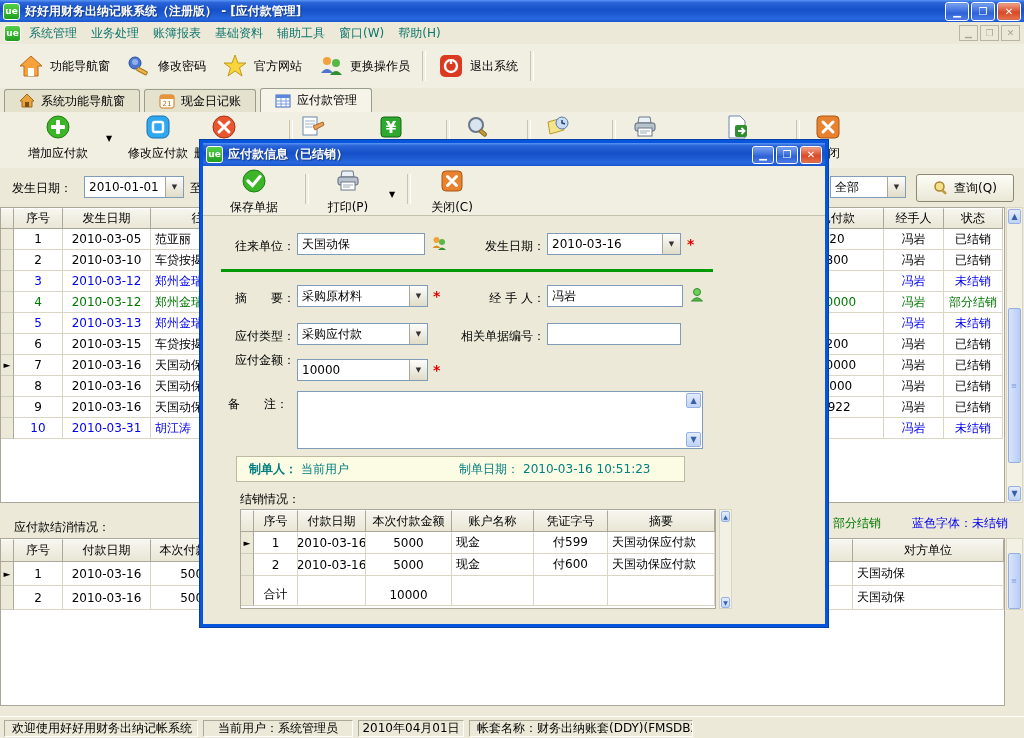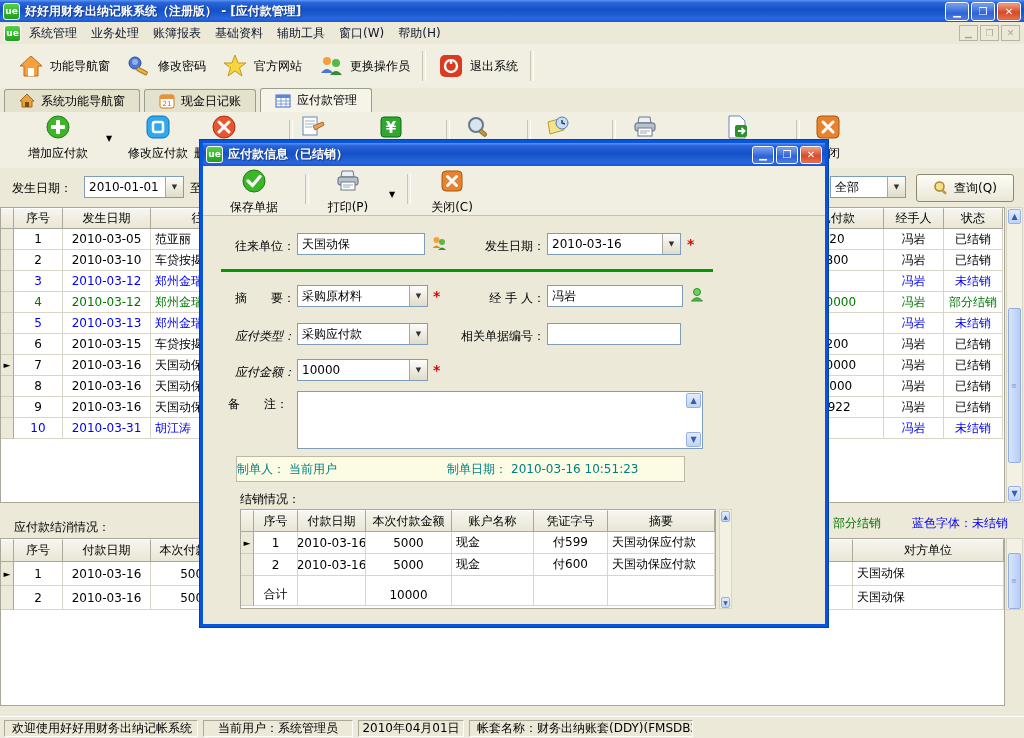--- a/index.html
+++ b/index.html
@@ -13,21 +13,21 @@
   .titletext{color:#fff;font-weight:bold;margin-left:5px;text-shadow:1px 1px 1px #1a3a7a;white-space:nowrap;}
   .winbtn{width:22px;height:17px;border:1px solid #fff;border-radius:3px;color:#fff;font-weight:bold;
     font-size:10px;display:flex;align-items:center;justify-content:center;
     background:linear-gradient(180deg,#7AA4F0,#2E62D8 60%,#4E7EE8);box-shadow:inset 0 0 1px #1a3a8a;}
   .winbtn.red{background:linear-gradient(180deg,#F2A58C,#D84A28 55%,#E8744E);}
   .applogo{width:15px;height:15px;border-radius:3px;background:linear-gradient(180deg,#56D049,#1F9E1F);
     border:1px solid #fff;display:flex;align-items:center;justify-content:center;
     color:#fff;font-weight:bold;font-size:9px;line-height:1;}
   
   .menubar{left:0;top:22px;width:1024px;height:22px;background:#ECE9D8;display:flex;align-items:center;}
-  .menuitem{color:#0f172a;margin-right:14px;white-space:nowrap;}
+  .menuitem{color:#0f766e;margin-right:14px;white-space:nowrap;}
   .mdibtn{width:17px;height:14px;border:1px solid #B8B4A2;background:#ECE9D8;color:#A8A494;
     font-size:9px;display:flex;align-items:center;justify-content:center;margin-left:2px;}
   
   .toolbar1{left:0;top:44px;width:1024px;height:44px;background:#F1EFE2;
     border-bottom:1px solid #C5C2AE;display:flex;align-items:center;}
   .tb1btn{display:flex;align-items:center;gap:6px;padding:4px 8px;cursor:default;white-space:nowrap;}
   .tbsep{width:2px;height:30px;border-left:1px solid #C9C5B2;border-right:1px solid #fff;margin:0 4px;}
   .tabbar{left:0;top:88px;width:1024px;height:24px;background:#ECE9D8;display:flex;align-items:flex-end;}
   .tab{height:22px;display:flex;align-items:center;gap:6px;padding:0 14px;
     border:1px solid #999E8F;border-bottom:none;background:#E4E1CD;border-radius:3px 3px 0 0;margin-left:4px;white-space:nowrap;}
@@ -515,46 +515,46 @@
     <span class="abs req" style="left:230px;top:145px;">*</span>
     <span class="lbl-r" style="left:262px;top:147px;width:80px;">经 手 人：</span>
     <div class="abs field" style="left:344px;top:142px;width:136px;height:22px;">
       <span>冯岩</span>
     </div>
     <svg class="abs icon16" style="left:486px;top:144px;" viewBox="0 0 16 16">
         <circle cx="8" cy="5" r="3.5" fill="#6FD055" stroke="#2F8F2F"></circle>
         <path d="M2.5 14 Q8 7.5 13.5 14 Z" fill="#57B847" stroke="#2F8F2F"></path>
       </svg>
 
-    <span class="lbl-r" style="left:18px;top:185px;width:74px;font-style:italic;">应付类型：</span>
+    <span class="lbl-r" style="left:18px;top:185px;width:74px;">应付类型：</span>
     <div class="abs field" style="left:94px;top:180px;width:131px;height:22px;">
       <span>采购应付款</span>
       <span class="combo-btn"></span>
     </div>
     <span class="lbl-r" style="left:252px;top:185px;width:90px;">相关单据编号：</span>
     <div class="abs field" style="left:344px;top:180px;width:134px;height:22px;">
       <span></span>
     </div>
 
-    <span class="lbl-r" style="left:18px;top:221px;width:74px;font-style:italic;">应付金额：</span>
+    <span class="lbl-r" style="left:18px;top:209px;width:74px;">应付金额：</span>
     <div class="abs field" style="left:94px;top:216px;width:131px;height:22px;">
       <span>10000</span>
       <span class="combo-btn"></span>
     </div>
     <span class="abs req" style="left:230px;top:219px;">*</span>
 
     <span class="lbl-r" style="left:18px;top:253px;width:74px;text-align:center;">备　　注：</span>
     <div class="abs field" style="left:94px;top:248px;width:406px;height:58px;align-items:flex-start;">
       <span></span>
     </div>
     <div class="abs ta-arrow sb-btn" style="left:483px;top:250px;">▲</div>
     <div class="abs ta-arrow sb-btn" style="left:483px;top:289px;">▼</div>
 
     <div class="abs infobar" style="left:33px;top:313px;width:449px;height:26px;">
-      <span style="">制单人：</span>
+      <span style="margin-left:12px;font-weight:bold;">制单人：</span>
       <span style="margin-left:4px;">当前用户</span>
       <span style="margin-left:110px;">制单日期：</span>
       <span style="margin-left:4px;">2010-03-16 10:51:23</span>
     </div>
 
     <span class="abs" style="left:37px;top:348px;">结销情况：</span>
 
     <div class="abs tablewrap" style="left:37px;top:366px;width:476px;height:100px;">
       <div id="settle-table">
           <div class="trow " style="grid-template-columns: 13px 44px 68px 86px 82px 74px 107px; height: 22px;">

